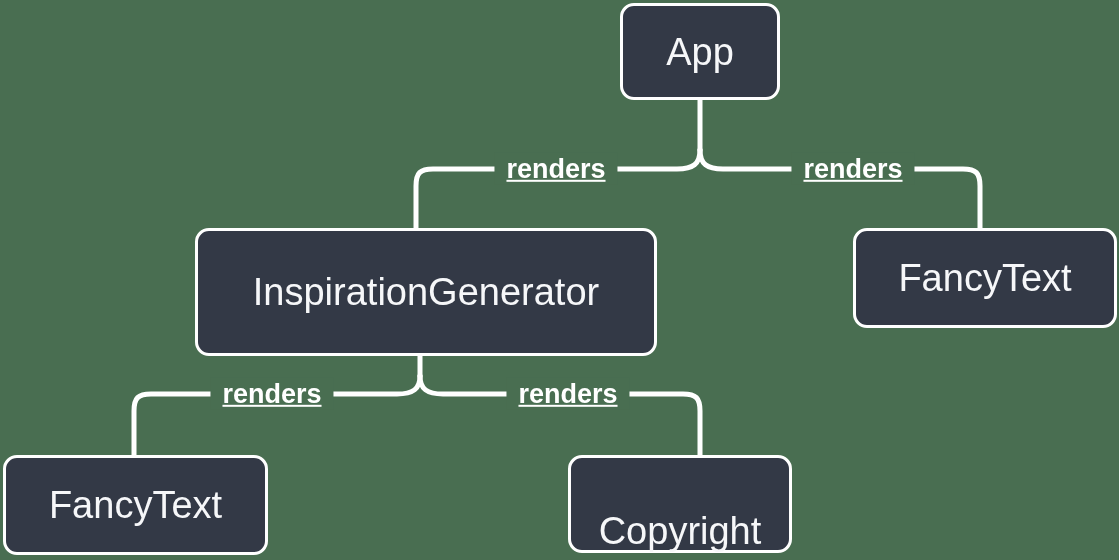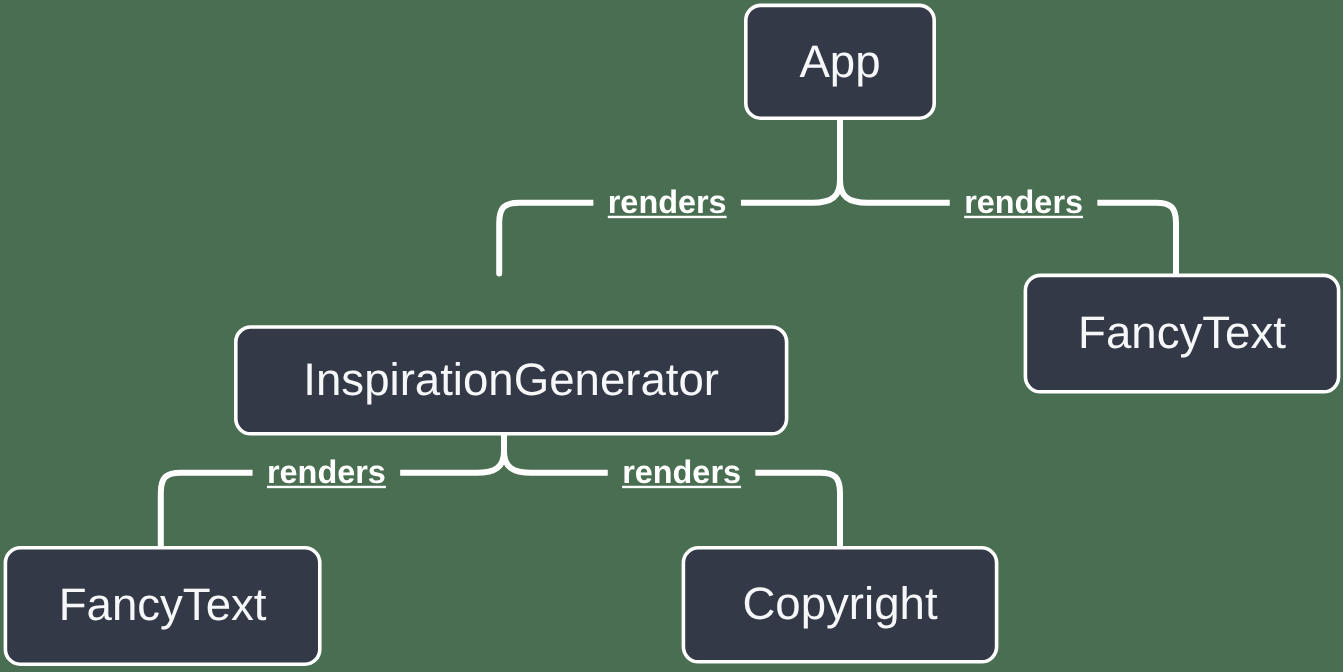--- a/index.html
+++ b/index.html
@@ -40,24 +40,24 @@
     border-radius: 14px;
     color: var(--node-text, #F6F7F9);
     font-size: 38px;
     line-height: 1;
     display: flex;
     align-items: center;
     justify-content: center;
     white-space: nowrap;
   }
   .node-app                  { left: 620px; top: 3px;   width: 160px; height: 97px;  }
-  .node-inspiration          { left: 195px; top: 228px; width: 462px; height: 92px; margin-top: 43px; }
+  .node-inspiration          { left: 195px; top: 228px; width: 462px; height: 128px; }
   .node-fancytext-top        { left: 853px; top: 228px; width: 264px; height: 100px; }
   .node-fancytext-bottom     { left: 3px;   top: 455px; width: 265px; height: 100px; }
-  .node-copyright            { left: 568px; top: 455px; width: 264px; height: 98px;  }
+  .node-copyright            { left: 568px; top: 455px; width: 224px; height: 98px; align-items: flex-end;  }
   .edge-label {
     position: absolute;
     transform: translate(-50%, -50%);
     background: var(--background, #496E51);
     color: var(--node-border, #FFFFFF);
     font-size: 27px;
     font-weight: 600;
     line-height: 1.2;
     padding: 0 12px;
     white-space: nowrap;

